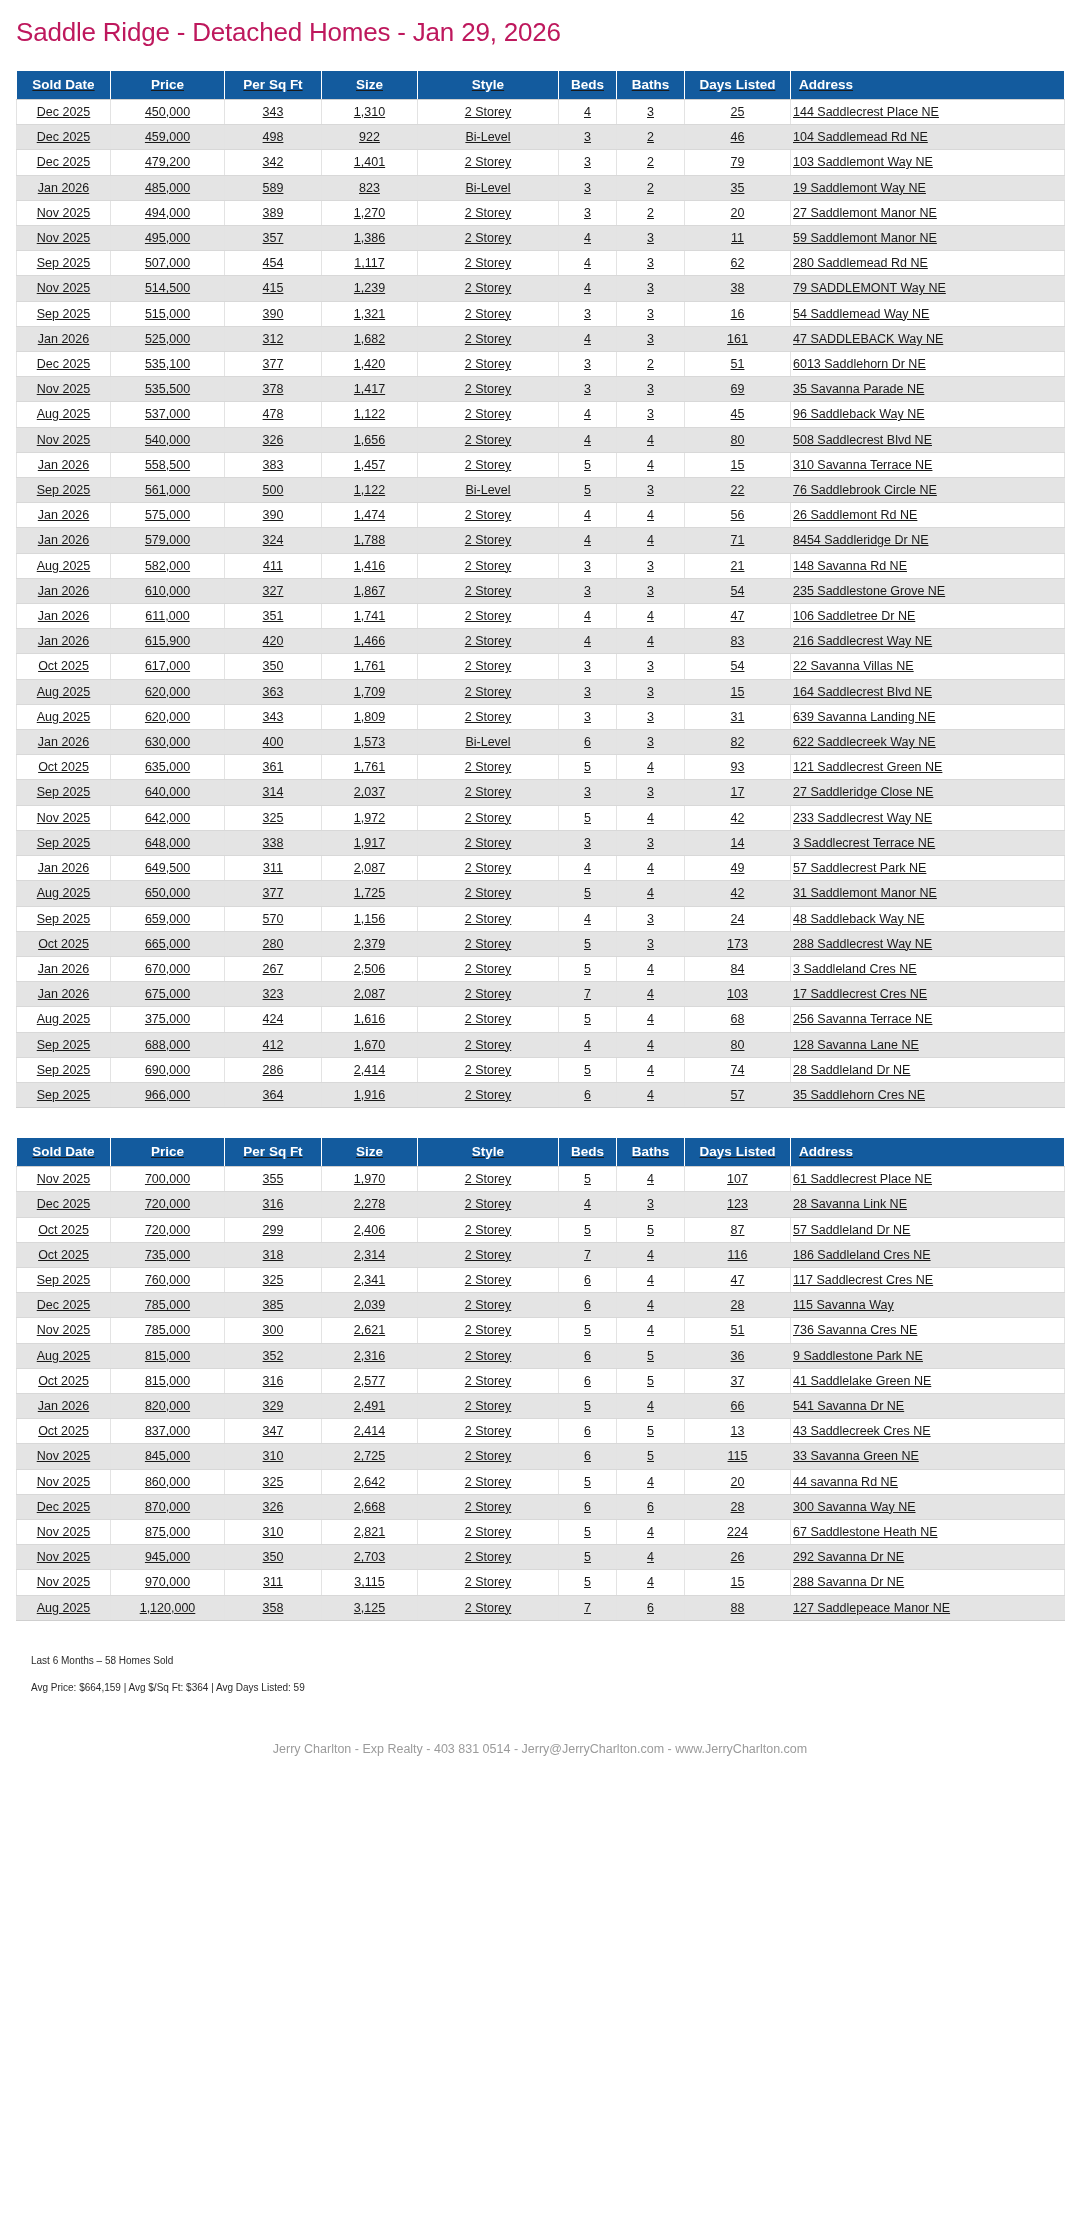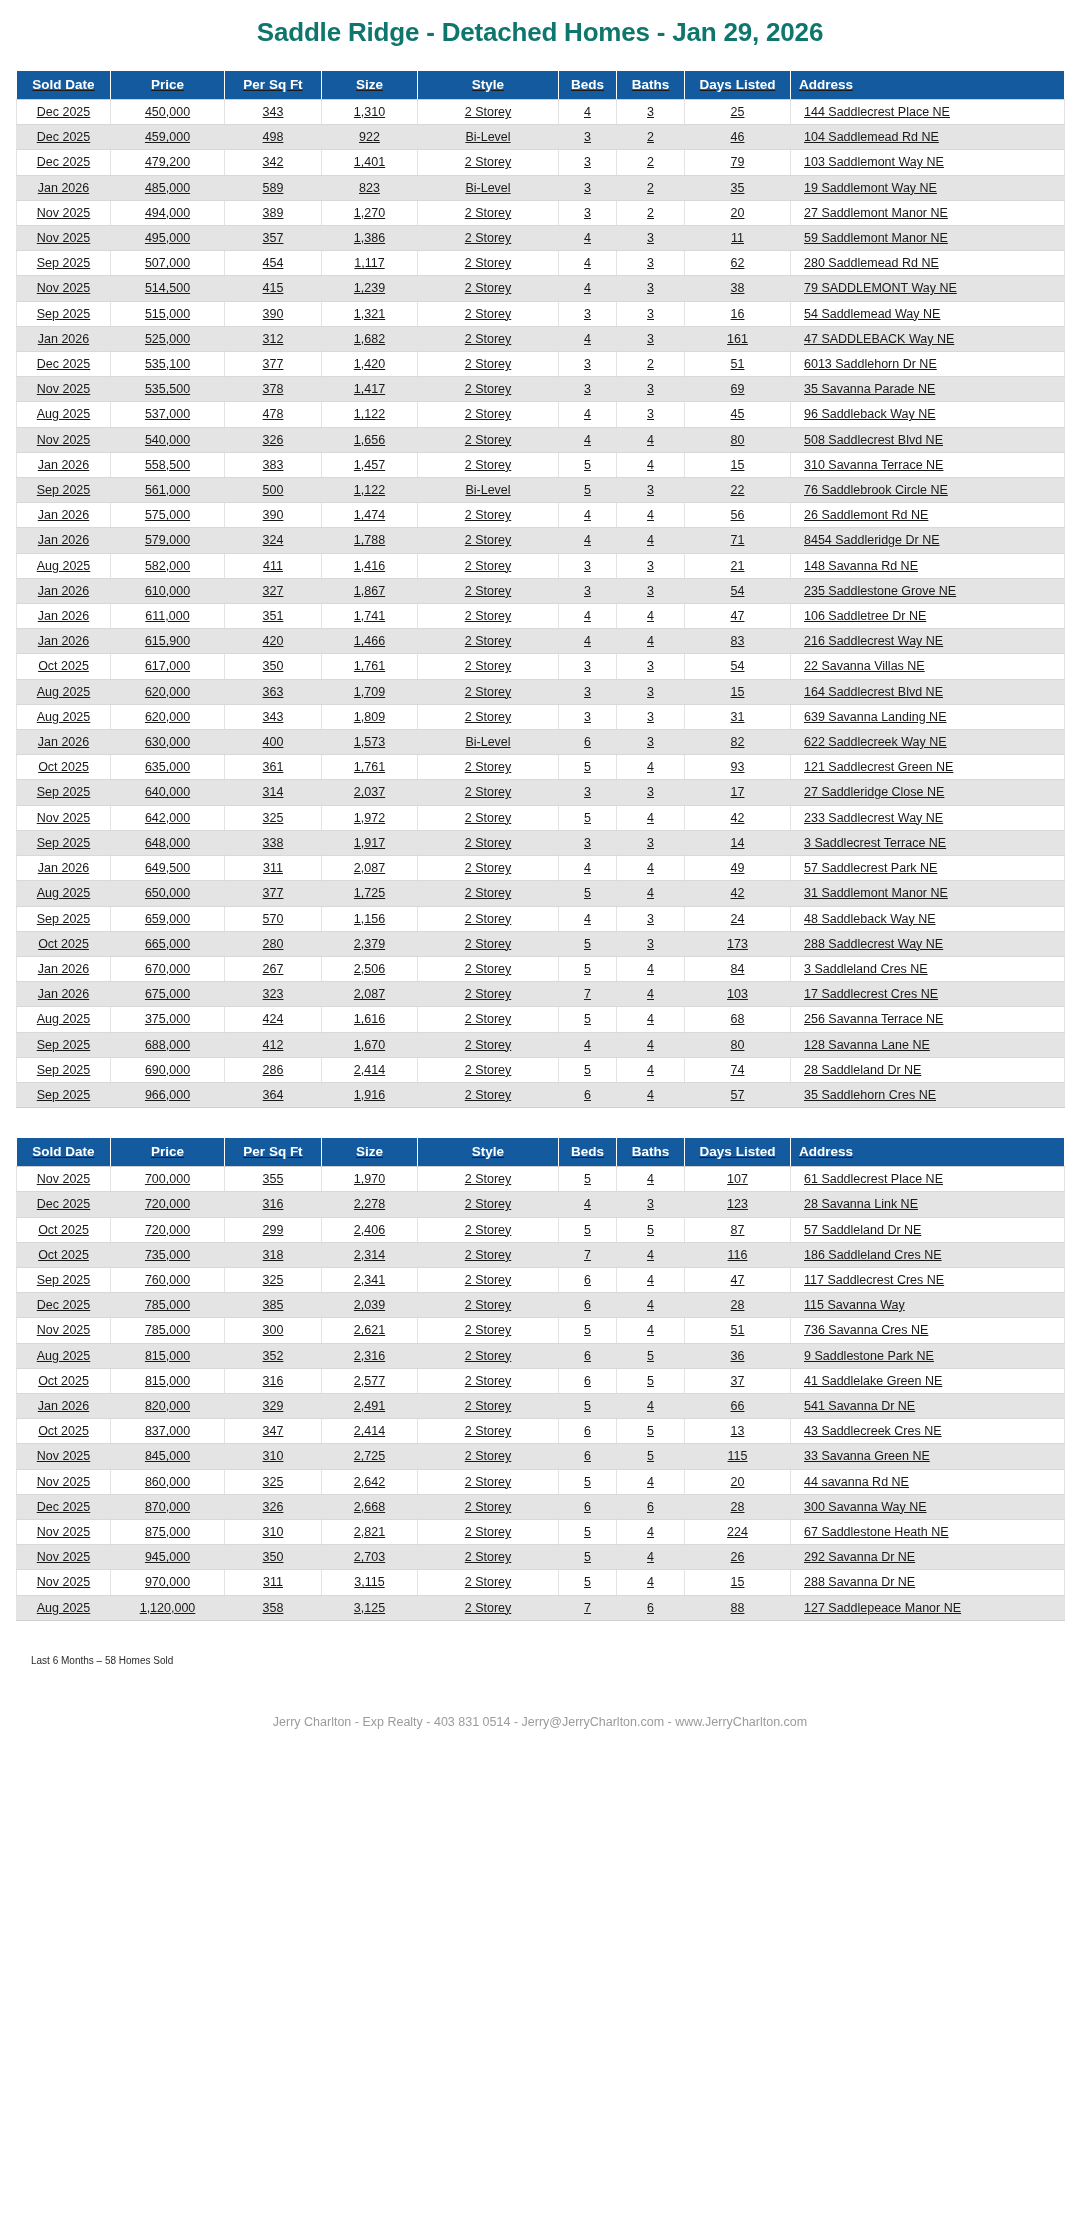--- a/index.html
+++ b/index.html
@@ -15,24 +15,24 @@
     -webkit-font-smoothing: antialiased;
   }
   .page {
     width: 1080px;
     min-height: 2218px;
     box-sizing: border-box;
     padding: 0 16px;
     position: relative;
   }
   .page-title {
-    text-align: center;
-    color: #0f766e;
+    text-align: left;
+    color: #be185d;
     font-size: 26px;
-    font-weight: bold;
+    font-weight: normal;
     letter-spacing: -0.2px;
     padding-top: 17px;
     padding-bottom: 0;
     margin: 0;
     line-height: 30px;
   }
   .table-wrap {
     margin-top: 23px;
     text-decoration: underline;
   }
@@ -72,21 +72,21 @@
     border-right: 1px solid #e3e3e3;
     border-bottom: 1px solid #d8d8d8;
     text-align: center;
     white-space: nowrap;
     overflow: hidden;
     font-size: 12.5px;
     color: #1a1a1a;
   }
   table.sold tbody td.addr {
     text-align: left;
-    padding-left: 13px;
+    padding-left: 2px;
   }
   table.sold tbody tr:nth-child(odd) td {
     background: #ffffff;
   }
   table.sold tbody tr:nth-child(even) td {
     background: #e4e4e4;
   }
   table.sold tbody tr:last-child td {
     border-bottom: 1px solid #cfcfcf;
   }
@@ -822,17 +822,18 @@
             <td>6</td>
             <td>88</td>
             <td class="addr">127 Saddlepeace Manor NE</td>
           </tr>
         </tbody>
     </table>
   </div>
 
   <div class="summary">
     <div class="summary-line">Last 6 Months – 58 Homes Sold</div>
+    <div class="summary-line">Avg Price: $664,159 | Avg $/Sq Ft: $364 | Avg Days Listed: 59</div>
   </div>
 
   <div class="footer">Jerry Charlton - Exp Realty - 403 831 0514 - Jerry@JerryCharlton.com - www.JerryCharlton.com</div>
 
 </div>
 
 </body></html>

